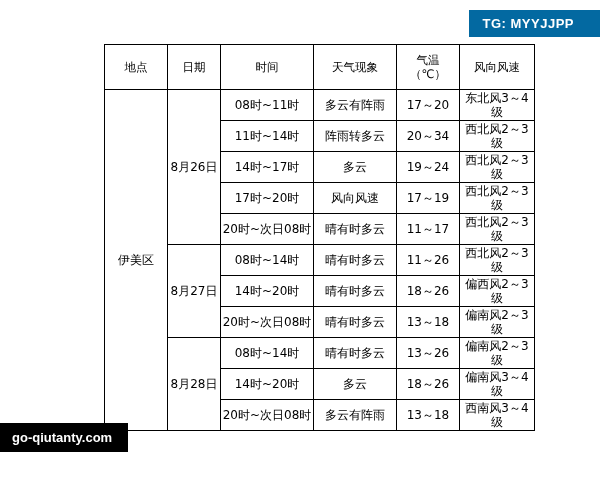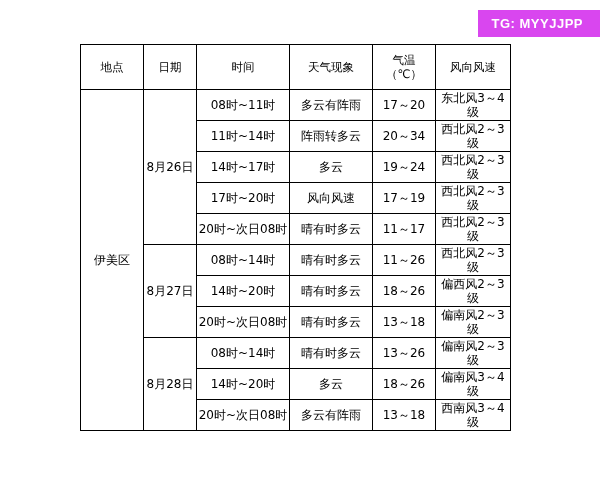--- a/index.html
+++ b/index.html
@@ -16,43 +16,43 @@
   }
   .page {
     position: absolute;
     inset: 0;
   }
   
   .tg-badge {
     position: absolute;
     top: 10px;
     right: 0px;
-    background: #d946ef;
+    background: #0369a1;
     color: #ffffff;
     font-size: 13px;
     font-weight: bold;
     letter-spacing: 0.5px;
-    padding: 6px 17px 6px 14px;
+    padding: 6px 26px 6px 14px;
     font-family: "Liberation Sans", sans-serif;
   }
   
   .site-badge {
     position: absolute;
     left: 0px;
     bottom: 28px;
     background: #000000;
     color: #ffffff;
     font-size: 13px;
     font-weight: bold;
     padding: 7px 16px 7px 12px;
     font-family: "Liberation Sans", sans-serif;
   }
   .table-wrap {
     position: absolute;
-    left: 80px;
+    left: 104px;
     top: 44px;
     width: 424px;
   }
   table.wx {
     border-collapse: collapse;
     width: 424px;
     table-layout: fixed;
     background: #ffffff;
   }
   table.wx td, table.wx th {
@@ -186,14 +186,15 @@
         <tr>
           <td>20时~次日08时</td>
           <td>多云有阵雨</td>
           <td class="temp-cell">13～18</td>
           <td>西南风3～4级</td>
         </tr>
       </tbody>
     </table>
   </div>
 
+  <div class="site-badge">go-qiutanty.com</div>
 
 </div>
 
 </body></html>

